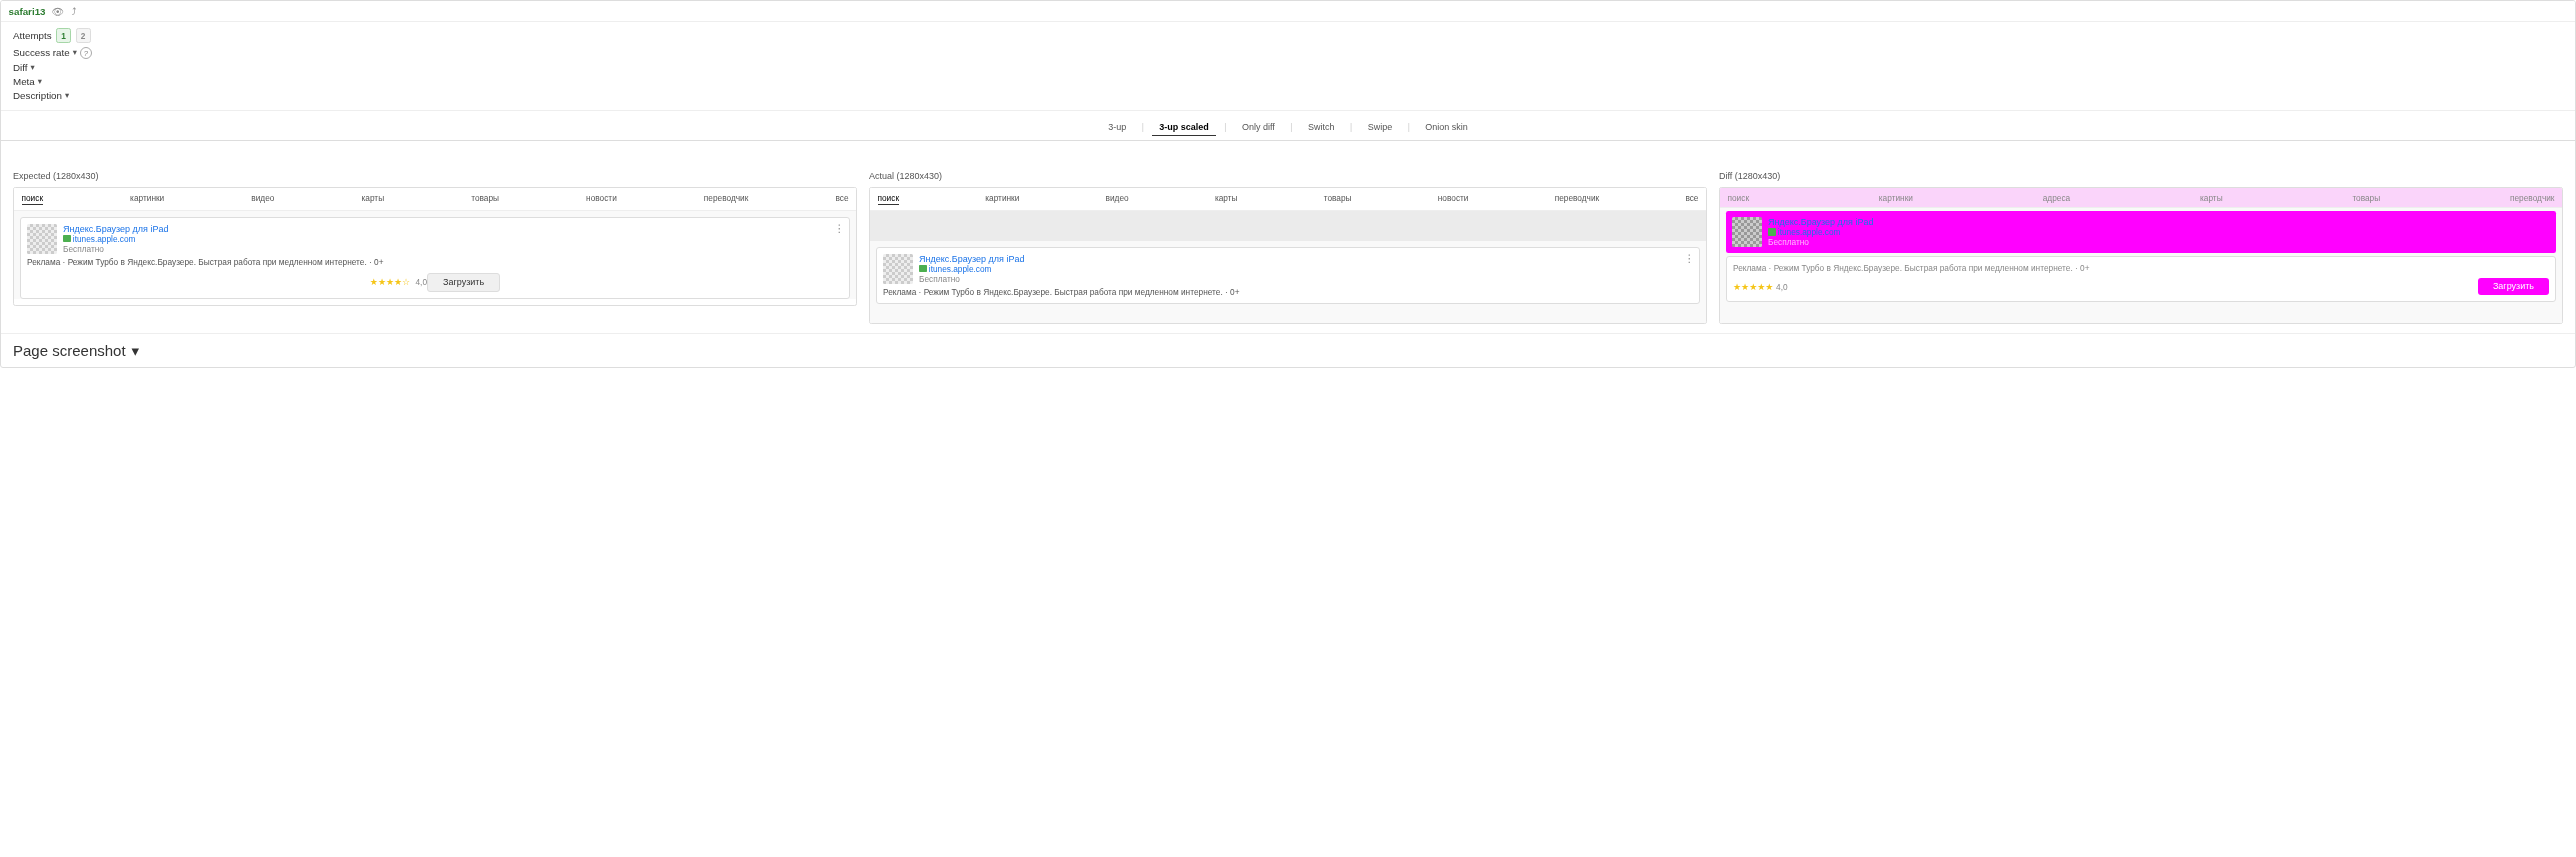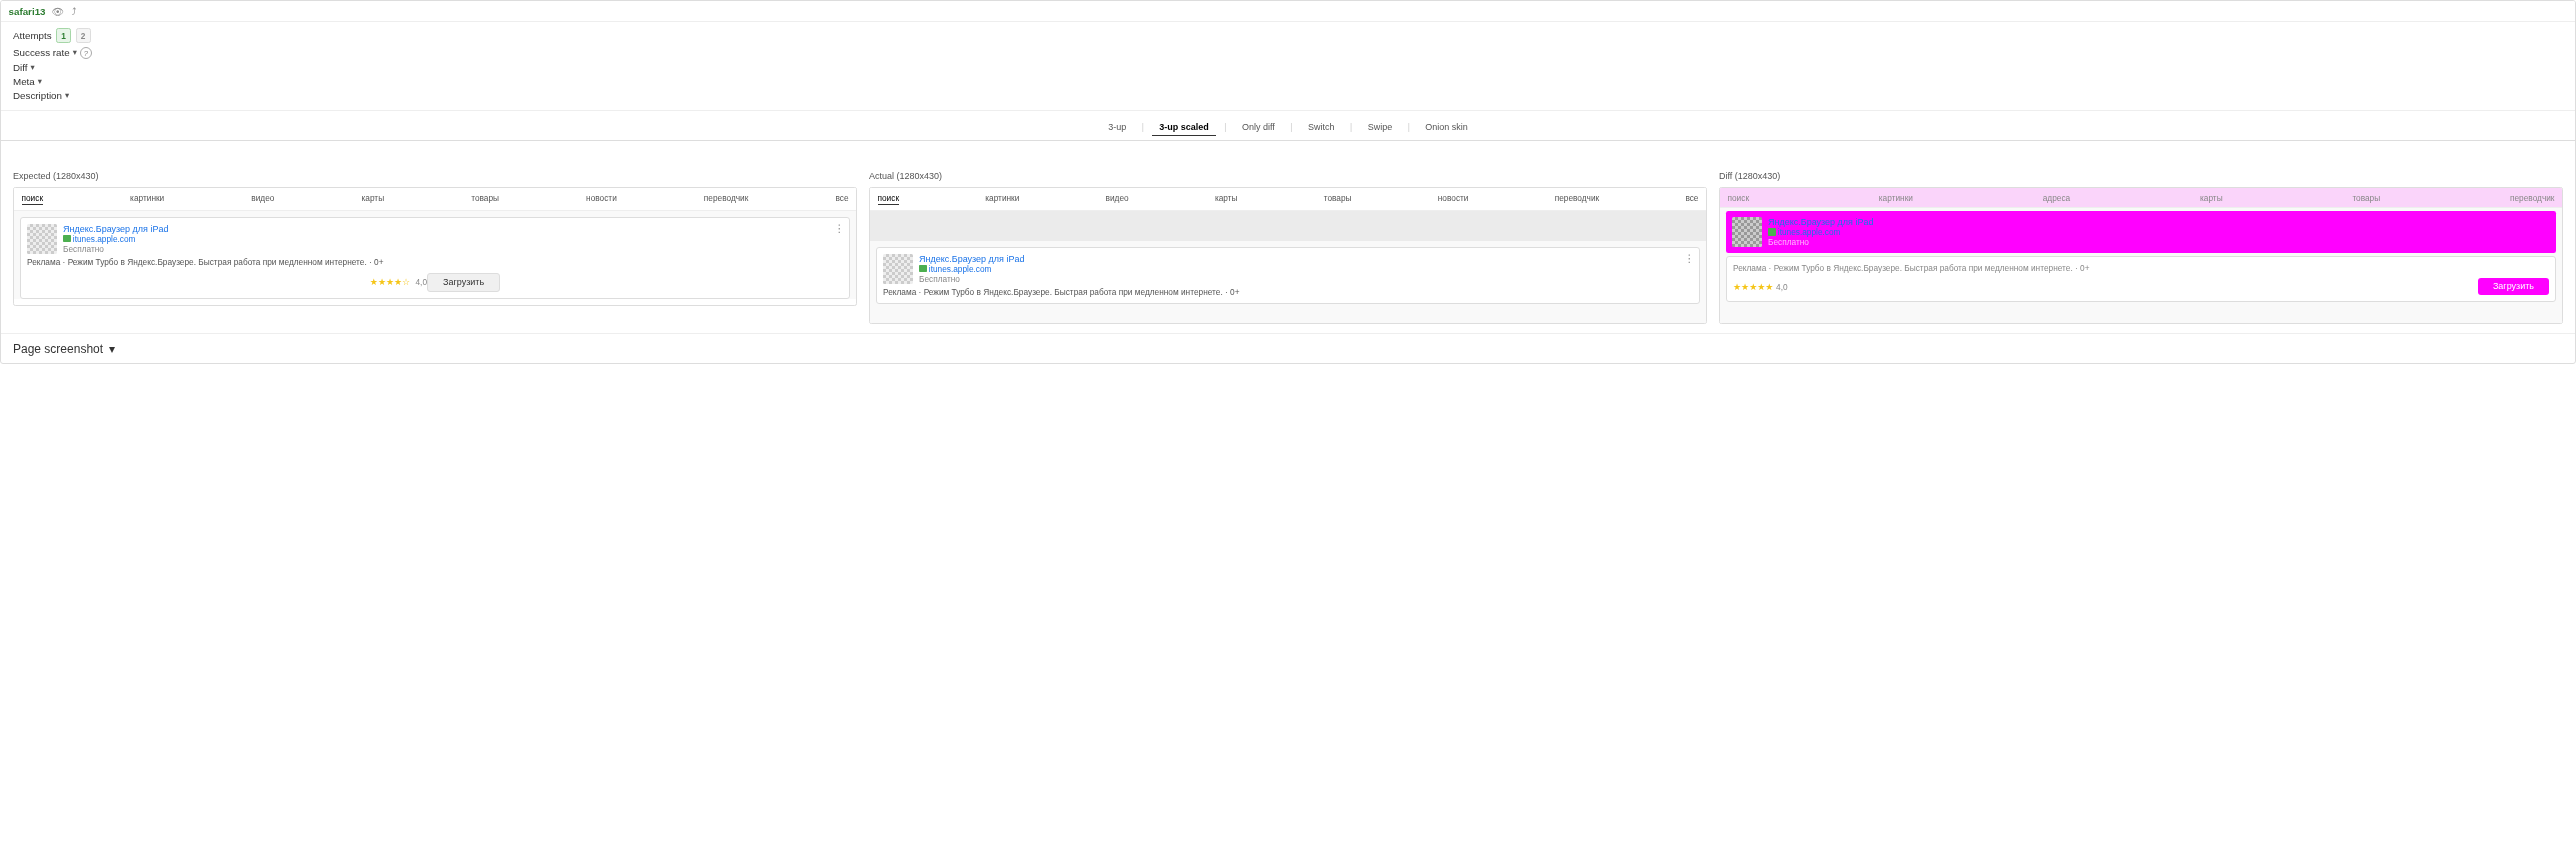--- a/index.html
+++ b/index.html
@@ -225,21 +225,21 @@
       cursor: pointer;
       color: #333;
     }
     .page-screenshot-row {
       display: flex;
       align-items: center;
       gap: 6px;
       padding: 7.5px 12px;
       border-top: 0.8px solid #eee;
       cursor: pointer;
-      font-size: 12px;
+      font-size: 15px;
       color: #333;
     }
     
     .actual-mock {
       background: #f9f9f9;
       font-size: 8.3px;
       overflow: hidden;
       height: 135px;
     }
     .actual-ad-card {

